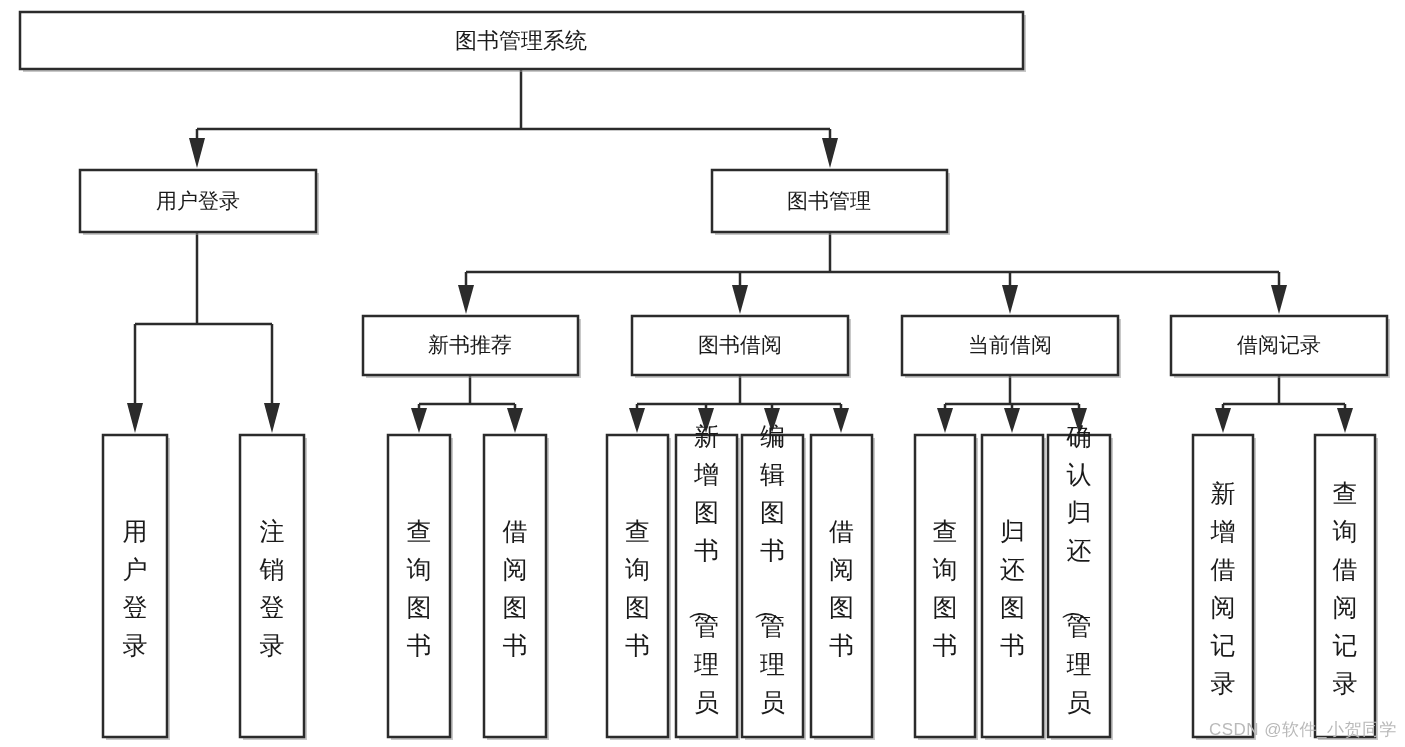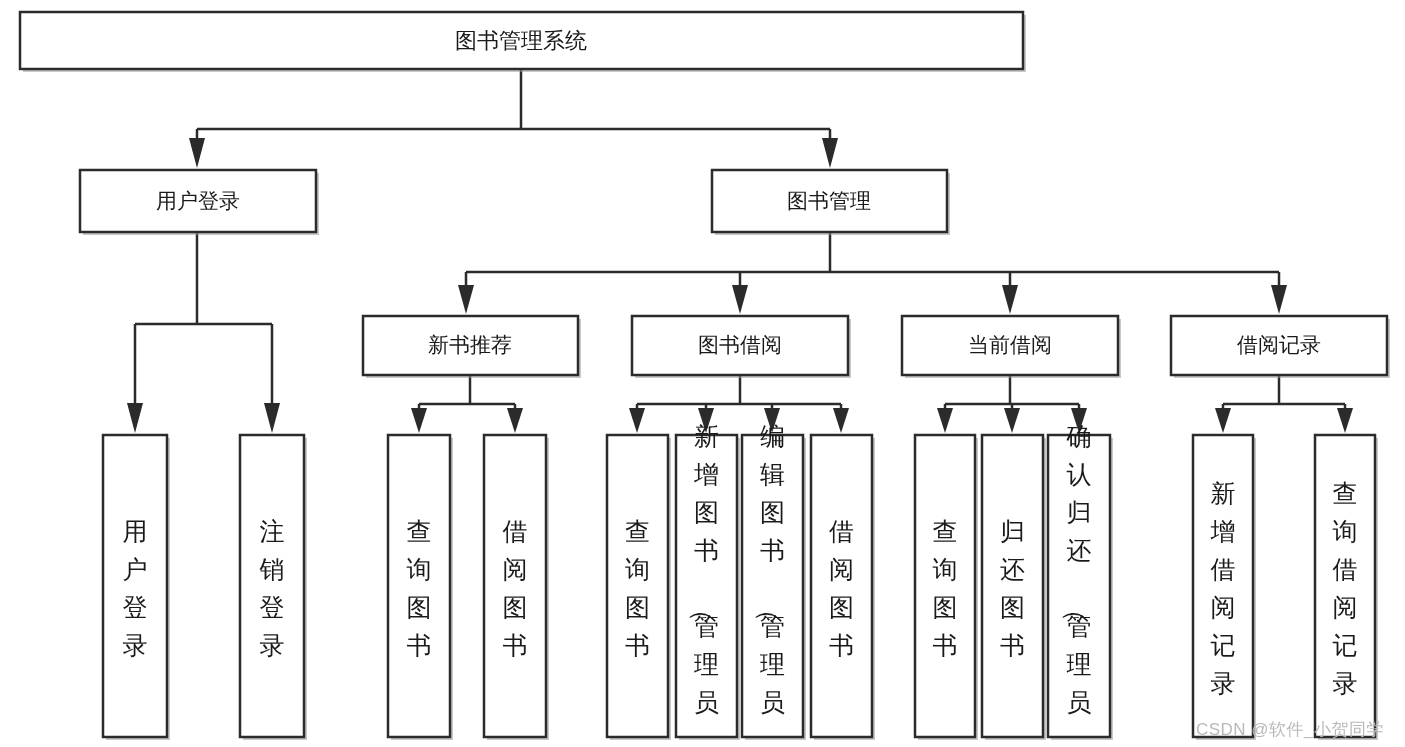--- a/index.html
+++ b/index.html
@@ -49,21 +49,21 @@
     stroke-width: 2.5;
     fill: none;
     stroke-linecap: butt;
   }
   .arrow-head {
     fill: #2b2b2b;
     stroke: none;
   }
   .watermark {
     position: absolute;
-    right: 21px;
+    right: 8px;
     bottom: 6px;
     font-family: "Liberation Sans", "DejaVu Sans", sans-serif;
     font-size: 17px;
     color: #b9b9b9;
     letter-spacing: 0.5px;
     white-space: nowrap;
     user-select: none;
     margin-left: 11px;
   }
 </style>

